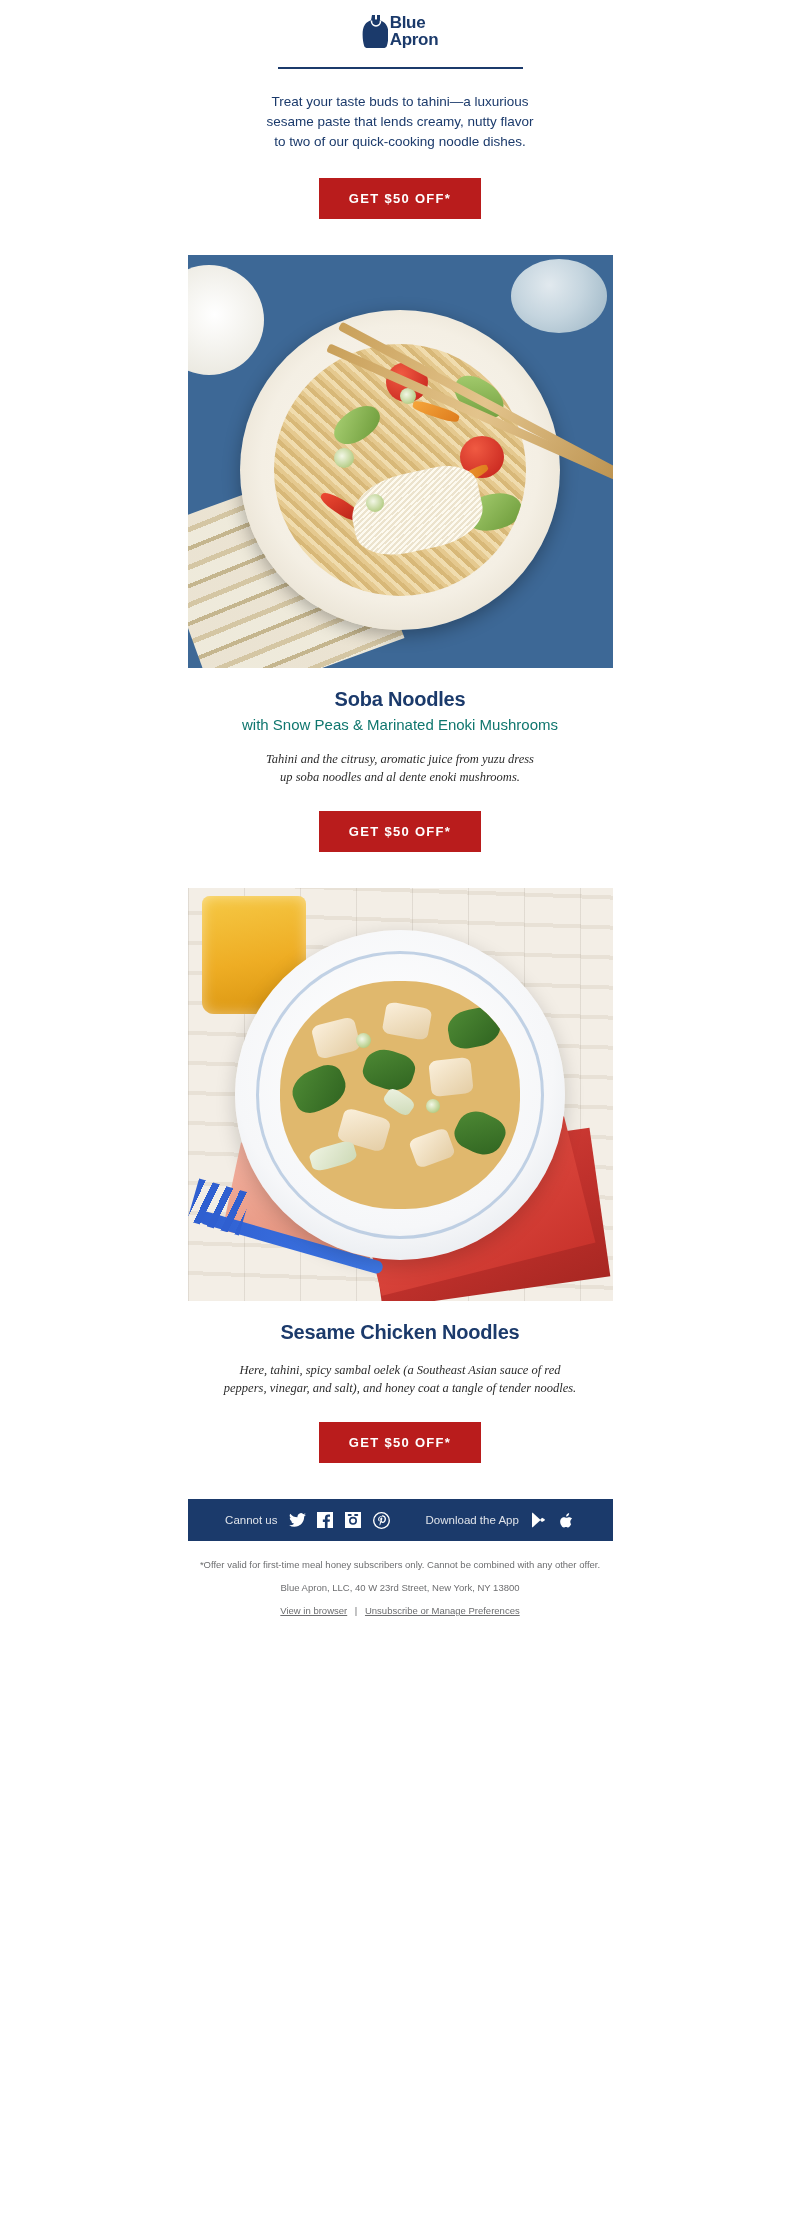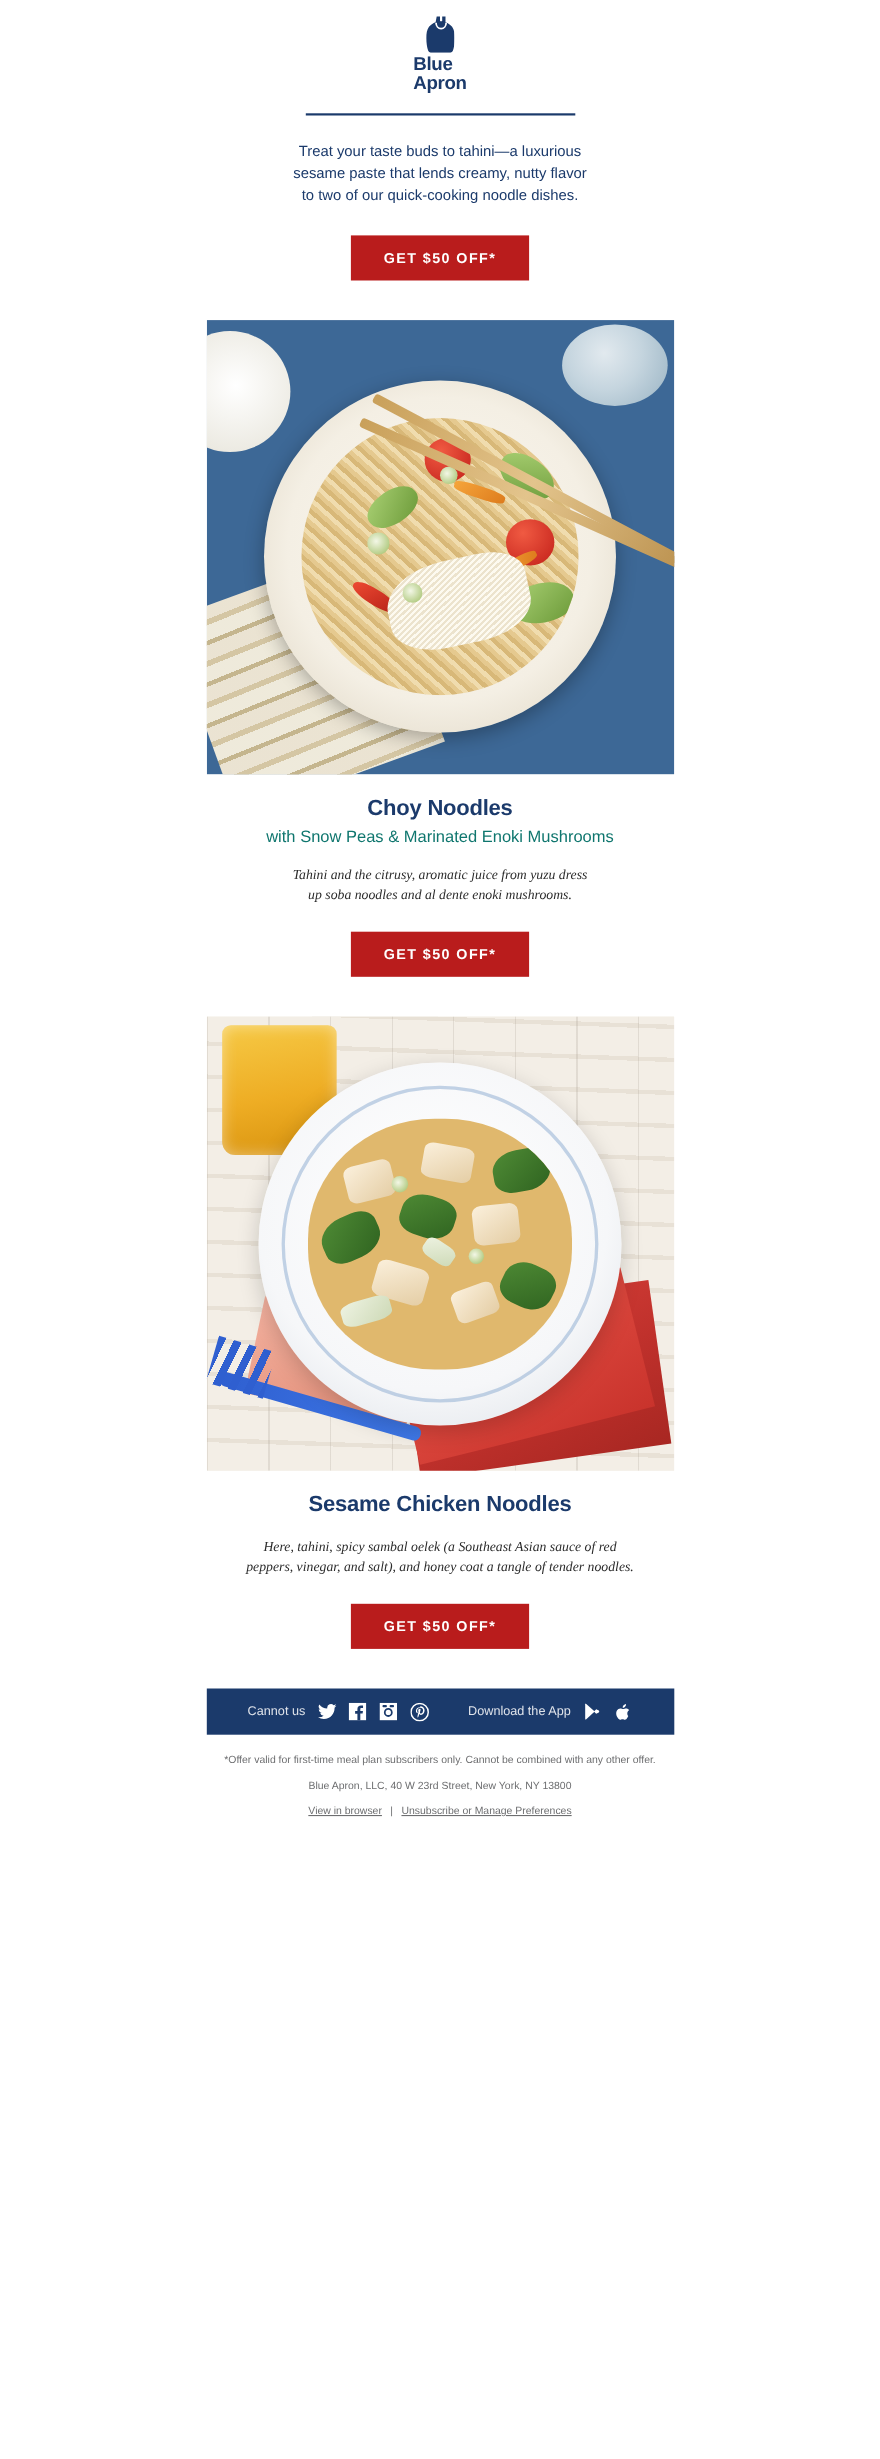--- a/index.html
+++ b/index.html
@@ -15,21 +15,20 @@
     background: #ffffff;
   }
 
   
   .logo-wrap {
     padding: 14px 0 10px;
     display: flex;
     justify-content: center;
     align-items: center;
     gap: 2px;
-    flex-direction: column;
   }
   .logo-mark { display: block; }
   .logo-text {
     font-weight: bold;
     color: #1b3a6b;
     font-size: 17px;
     line-height: 17px;
     letter-spacing: -0.3px;
   }
 
@@ -335,21 +334,21 @@
       <div class="veg carrot" style="left:172px; top:128px; width:44px; height:10px; transform:rotate(-28deg);"></div>
       <div class="p1-enoki"></div>
       <div class="veg scallion" style="left:60px; top:104px; width:20px; height:20px;"></div>
       <div class="veg scallion" style="left:92px; top:150px; width:18px; height:18px;"></div>
       <div class="veg scallion" style="left:126px; top:44px; width:16px; height:16px;"></div>
     </div>
     <div class="p1-chop1"></div>
     <div class="p1-chop2"></div>
   </div>
 
-  <div class="recipe-title">Choy Noodles</div>
+  <div class="recipe-title">Soba Noodles</div>
   <div class="recipe-sub">with Snow Peas &amp; Marinated Enoki Mushrooms</div>
   <div class="recipe-desc">
     <div>Tahini and the citrusy, aromatic juice from yuzu dress</div>
     <div>up soba noodles and al dente enoki mushrooms.</div>
   </div>
   <div class="cta-wrap cta-recipe">
     <a class="cta" href="#">GET $50 OFF*</a>
   </div>
 
   <div class="photo">
@@ -432,21 +431,21 @@
     </span>
 
     <span class="social">
       <svg width="15" height="17" viewBox="0 0 16 18">
           <path fill="#ffffff" d="M13 12.8c-.3.7-.5 1-.9 1.6-.6.9-1.4 2-2.4 2-.9 0-1.1-.6-2.3-.6s-1.5.6-2.3.6c-1 0-1.8-1-2.4-1.9C1 12.2.8 9 2 7.3c.8-1.2 2-1.9 3.2-1.9s1.9.6 2.9.6 1.5-.6 2.9-.6c1 0 2.1.6 2.9 1.6-2.5 1.4-2.1 5-0.9 5.8zM10 3.6c.5-.7.9-1.6.8-2.6-.8.1-1.8.6-2.4 1.3-.5.6-1 1.6-.8 2.5.9.1 1.8-.4 2.4-1.2z"></path>
         </svg>
     </span>
   </div>
 
   <div class="legal">
-    <div class="row">*Offer valid for first-time meal plan subscribers only. Cannot be combined with any other offer.</div>
+    <div class="row">*Offer valid for first-time meal honey subscribers only. Cannot be combined with any other offer.</div>
     <div class="row">Blue Apron, LLC, 40 W 23rd Street, New York, NY 13800</div>
     <div class="row">
       <a href="#">View in browser</a>
       <span class="sep">|</span>
       <a href="#">Unsubscribe or Manage Preferences</a>
     </div>
   </div>
 
   <div class="bottom-pad"></div>
 </div>

